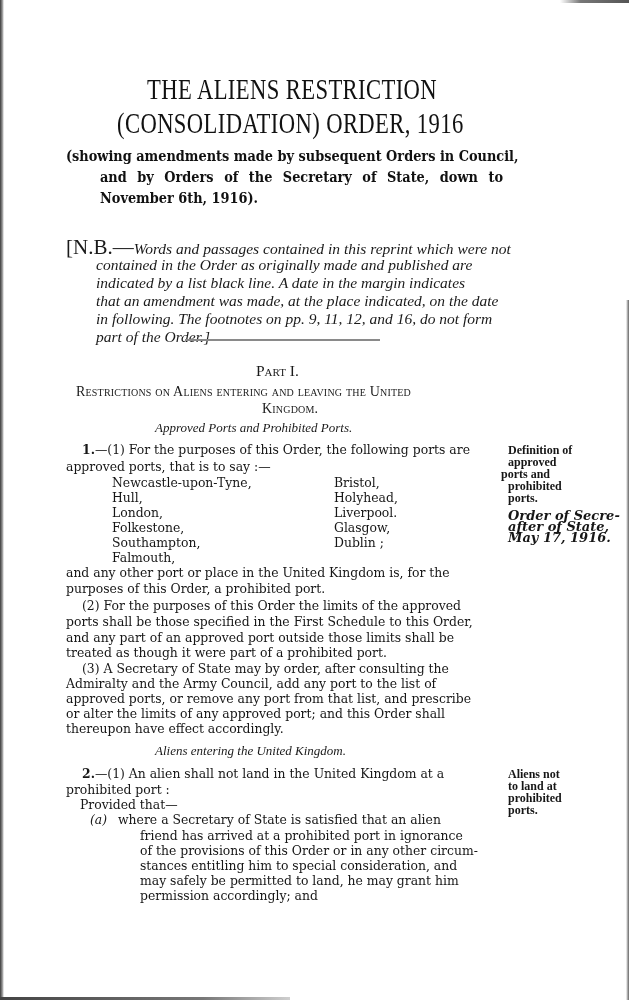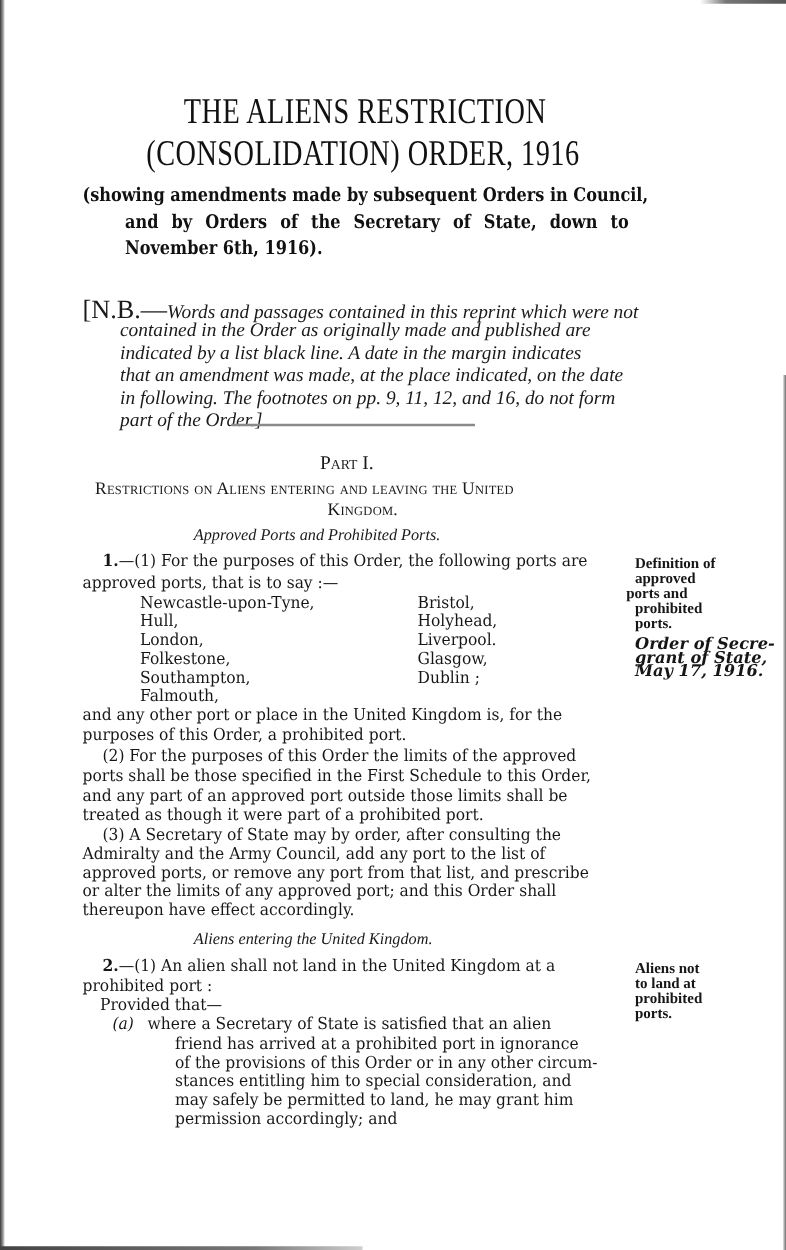--- a/index.html
+++ b/index.html
@@ -138,21 +138,21 @@
 
   <div>
     <div class="abs margin-note" style="left:508px; top:444px;">Definition of</div>
     <div class="abs margin-note" style="left:508px; top:456px;">approved</div>
     <div class="abs margin-note" style="left:501px; top:468px;">ports and</div>
     <div class="abs margin-note" style="left:508px; top:480px;">prohibited</div>
     <div class="abs margin-note" style="left:508px; top:492px;">ports.</div>
   </div>
   <div>
     <div class="abs margin-note-it" style="left:508px; top:510px;">Order of Secre-</div>
-    <div class="abs margin-note-it" style="left:508px; top:521px;">grant of State,</div>
+    <div class="abs margin-note-it" style="left:508px; top:521px;">after of State,</div>
     <div class="abs margin-note-it" style="left:508px; top:532px;">May 17, 1916.</div>
   </div>
 </div>
 
 <div class="abs heading-it" style="left:155px; top:742px;">Aliens entering the United Kingdom.</div>
 
 <div>
   <div class="abs body-text" style="left:82px; top:765px;"><span class="bold">2.</span><span>—(1) An alien shall not land in the United Kingdom at a</span></div>
   <div class="abs body-text" style="left:66px; top:781px;">prohibited port :</div>
   <div class="abs body-text" style="left:80px; top:796px;">Provided that—</div>

